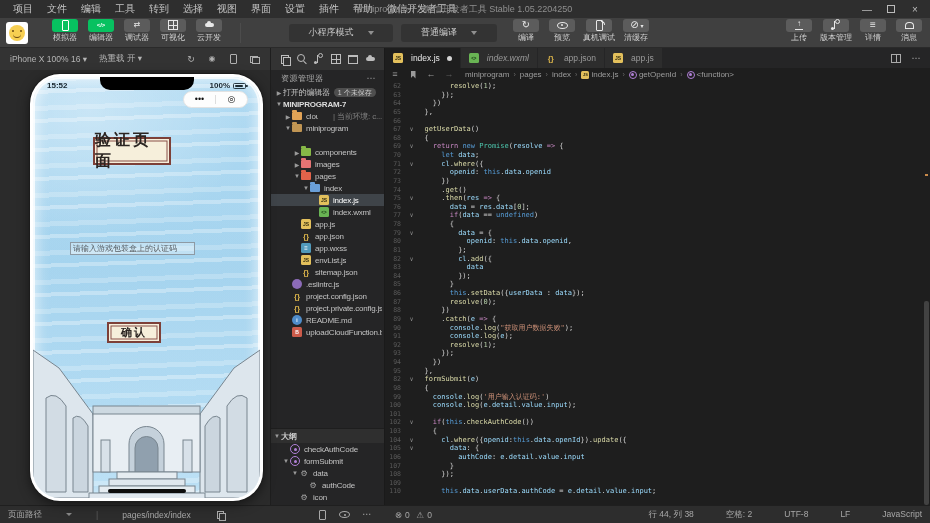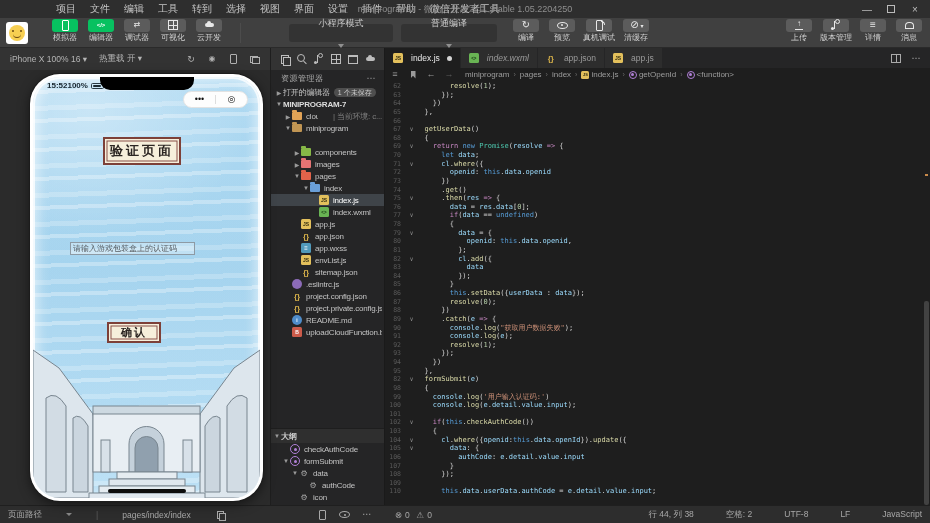--- a/index.html
+++ b/index.html
@@ -1,40 +1,40 @@
 <!DOCTYPE html>
 <html><head>
 <meta charset="utf-8">
 <style>
   * { box-sizing: border-box; margin: 0; padding: 0; }
   html,body { background:#111; }
   body { font-family: "Liberation Sans","DejaVu Sans",sans-serif; }
   .app { position:relative; width:930px; height:523px; background:#1e1e1e; overflow:hidden; display:flex; flex-direction:column; color:#ccc; }
 
   
-  .titlebar { height:18px; background:#2e2e2e; display:flex; align-items:center; font-size:10px; color:#c5c5c5; flex:0 0 18px; position:relative;padding-left:43px; }
+  .titlebar { height:18px; background:#2e2e2e; display:flex; align-items:center; font-size:10px; color:#c5c5c5; flex:0 0 18px; position:relative; }
   .menus { display:flex; gap:0; padding-left:6px; }
   .menu-item { padding:0 7px; cursor:default; white-space:nowrap; }
   .win-title { position:absolute; left:0; right:0; text-align:center; font-size:9px; color:#8f8f8f; pointer-events:none; }
   .win-controls { margin-left:auto; display:flex; align-items:center; gap:2px; padding-right:4px; z-index:2; }
   .wc { width:22px; height:16px; display:flex; align-items:center; justify-content:center; color:#bbb; font-size:10px; }
   .wc-max i { width:8px; height:8px; border:1px solid #bbb; display:block; }
 
   
   .toolbar { height:30px; background:#404040; flex:0 0 30px; display:flex; align-items:center; padding:0 6px; gap:8px; border-bottom:1px solid #2a2a2a; }
   .avatar { width:22px; height:22px; background:#fff; border-radius:3px; display:flex; align-items:center; justify-content:center; margin-right:14px; }
   .face { width:16px; height:16px; background:#f7cf52; border-radius:50%; position:relative; display:block; }
   .face::before { content:""; position:absolute; top:5px; left:3px; width:2px; height:2px; background:#6b4a12; border-radius:50%; box-shadow:8px 0 0 #6b4a12; }
   .face::after { content:""; position:absolute; left:4px; top:8px; width:8px; height:4px; border-bottom:1.5px solid #6b4a12; border-radius:0 0 8px 8px; }
   .tb-group { display:flex; align-items:flex-start; gap:6px; height:28px; }
   .tbtn { display:flex; flex-direction:column; align-items:center; gap:1px; min-width:30px; }
   .tbtn-box { width:26px; height:13px; border-radius:3px; background:#5c5c5c; display:flex; align-items:center; justify-content:center; color:#e8e8e8; }
   .tbtn-box.active { background:#07c160; color:#fff; }
   .tbtn-label { font-size:8px; color:#cfcfcf; white-space:nowrap; line-height:9px; }
-  .select { height:18px; min-width:104px; background:#333; border-radius:3px; display:flex; align-items:center; justify-content:center; gap:14px; font-size:9px; color:#ccc; padding:0 8px;flex-direction:column; }
+  .select { height:18px; min-width:104px; background:#333; border-radius:3px; display:flex; align-items:center; justify-content:center; gap:14px; font-size:9px; color:#ccc; padding:0 8px; }
   .select .caret { width:0; height:0; border-left:3px solid transparent; border-right:3px solid transparent; border-top:4px solid #909090; }
   .flex-spacer { flex:1; }
   .tb-sep { width:1px; height:20px; background:#4c4c4c; margin:0 40px 0 8px; }
 
   
   .ci { position:relative; display:inline-flex; align-items:center; justify-content:center; width:12px; height:12px; color:inherit; font-size:9px; line-height:1; }
   .ci-sim-phone::before { content:""; width:5px; height:9px; border:1px solid currentColor; border-radius:1px; }
   .ci-code-tag::before { content:"</>"; font-size:6px; font-weight:bold; }
   .ci-swap::before { content:"\21C4"; font-size:8px; }
   .ci-grid::before { content:""; width:8px; height:8px; border:1px solid currentColor; }
@@ -104,30 +104,30 @@
   .sim-icons { margin-left:auto; display:flex; gap:9px; color:#b0b0b0; }
   .phone-area { flex:1; position:relative; }
   .phone { position:absolute; left:30px; top:4px; width:233px; height:427px; background:#fff; border-radius:30px; padding:3px; box-shadow:0 0 0 1px #1c1c1c, 0 3px 12px rgba(0,0,0,.55); }
   .screen { position:relative; width:100%; height:100%; border-radius:27px; overflow:hidden;
     background:
       radial-gradient(120% 50% at 25% 8%, rgba(255,255,255,.35), transparent 60%),
       repeating-linear-gradient(178deg, rgba(255,255,255,.22) 0 5px, rgba(160,210,240,.18) 5px 13px, rgba(255,255,255,.30) 13px 17px, rgba(173,216,244,.10) 17px 29px),
       linear-gradient(180deg,#b0daf2 0%, #a6d4ee 45%, #bfe2f6 100%);
     box-shadow: inset 0 0 0 2px rgba(255,255,255,.75), inset 0 0 12px 5px rgba(255,255,255,.55); }
   .notch { position:absolute; top:0; left:50%; transform:translateX(-50%); width:94px; height:13px; background:#000; border-radius:0 0 10px 10px; }
-  .p-status { position:absolute; top:4px; left:0; right:0; display:flex; justify-content:flex-start; padding:0 14px; font-size:8px; font-weight:bold; color:#17252e; }
+  .p-status { position:absolute; top:4px; left:0; right:0; display:flex; justify-content:space-between; padding:0 14px; font-size:8px; font-weight:bold; color:#17252e; }
   .battery { display:flex; align-items:center; gap:3px; font-weight:600; }
   .batt-icon { width:13px; height:6px; border:1px solid #2a3a44; border-radius:1.5px; position:relative; }
   .batt-icon::before { content:""; position:absolute; inset:1px; right:2px; background:#1d2b33; border-radius:1px; }
   .batt-icon::after { content:""; position:absolute; right:-3px; top:1px; width:2px; height:2px; background:#2a3a44; border-radius:0 1px 1px 0; }
   .capsule { position:absolute; top:14px; right:12px; width:65px; height:17px; background:#fdfdfd; border:1px solid #e2e2e2; border-radius:9px; display:flex; align-items:center; color:#111; }
   .capsule .half { flex:1; text-align:center; font-size:9px; line-height:15px; }
   .capsule .divider { width:1px; height:9px; background:#ddd; }
   .plaque { position:absolute; background:#f6efdb; border:2px solid #7d4038; box-shadow: inset 0 0 0 1.5px #f6efdb, inset 0 0 0 2.5px #8a5148; display:flex; align-items:center; justify-content:center; font-family:"DejaVu Serif",serif; font-weight:bold; color:#2b2522; }
-  .plaque-title { left:70px; top:60px; width:78px; height:28px; font-size:13px; letter-spacing:3px; }
+  .plaque-title { left:60px; top:60px; width:78px; height:28px; font-size:16px; letter-spacing:3px; }
   .plaque-confirm { left:74px; top:245px; width:54px; height:21px; font-size:11px; letter-spacing:2px; }
   .auth-input { position:absolute; left:37px; top:165px; width:125px; height:13px; background:rgba(255,255,255,.30); border:1px solid #8e9aa4; font-size:8px; color:#333; padding:0 2px; outline:none; border-radius:0; font-family:"Liberation Sans","DejaVu Sans",sans-serif; }
   .auth-input::placeholder { color:#565c61; }
   .building { position:absolute; left:0; right:0; bottom:0; height:156px; }
   .homebar { position:absolute; bottom:5px; left:50%; transform:translateX(-50%); width:78px; height:4px; background:#0d0d0d; border-radius:2px; }
 
   
   .explorer { width:115px; flex:0 0 115px; background:#252526; border-left:1px solid #1e1e1e; border-right:1px solid #1a1a1a; display:flex; flex-direction:column; overflow:hidden; }
   .activity-bar { height:22px; flex:0 0 22px; background:#333; display:flex; align-items:center; justify-content:space-between; padding:0 8px; color:#bdbdbd; }
   .exp-header { height:16px; flex:0 0 16px; display:flex; align-items:center; justify-content:space-between; padding:0 8px 0 10px; font-size:8px; color:#b0b0b0; letter-spacing:.5px; }

